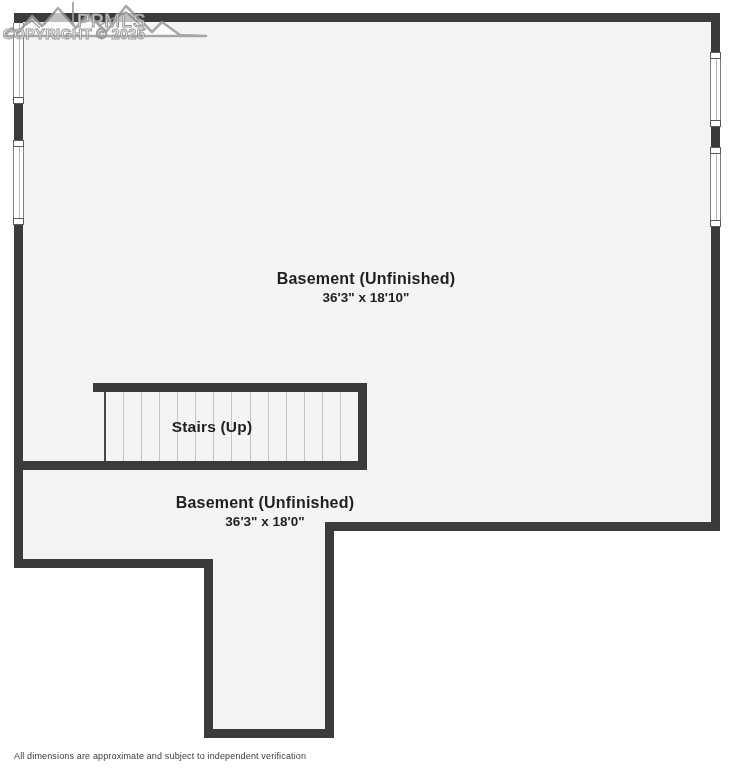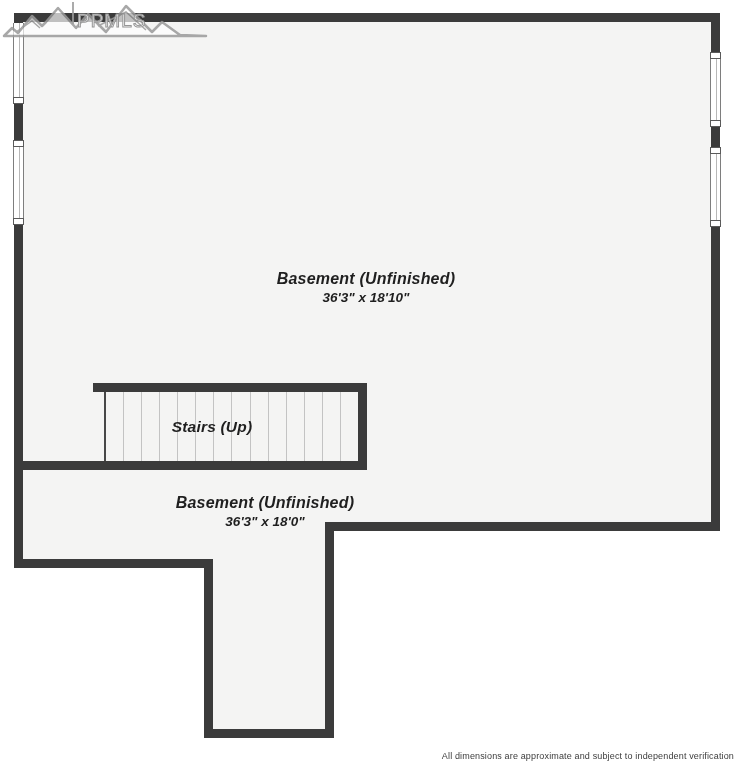--- a/index.html
+++ b/index.html
@@ -47,29 +47,29 @@
     position:absolute;left:0;width:11px;background:#ffffff;
     border-left:1px solid #7e7e7e;border-right:1px solid #7e7e7e;
   }
   .win-pane::after{
     content:"";position:absolute;left:5px;top:0;width:1px;height:100%;background:#b8b8b8;
   }
   .win-jamb{
     position:absolute;left:0;width:11px;height:7px;background:#ffffff;border:1px solid #5a5a5a;
   }
   
-  .label-group{z-index:6;text-align:center;color:var(--ink);font-style:italic;}
+  .label-group{z-index:6;text-align:center;color:var(--ink);}
   .room-title{font-size:16px;font-weight:bold;letter-spacing:.2px;}
   .room-dims{font-size:13.5px;font-weight:bold;margin-top:2px;}
   #room1-labels{left:216px;top:270px;width:300px;}
   #stairs-label-box{left:62px;top:418px;width:300px;}
   #stairs-label-box .room-title{font-size:15.5px;}
   #room2-labels{left:115px;top:494px;width:300px;}
   #disclaimer{
-    left:14px;top:751px;width:720px;z-index:6;text-align:right;
+    left:14px;top:751px;width:720px;z-index:6;text-align:left;
     font-size:9px;color:#3c3c3c;letter-spacing:.15px;
   }
   
   #watermark{left:0;top:0;width:260px;height:52px;z-index:10;pointer-events:none;}
   #logo-mountains{position:absolute;left:2px;top:2px;width:206px;height:36px;opacity:.85;}
   #logo-separator{position:absolute;left:72px;top:2px;width:2px;height:22px;background:#9c9c9c;opacity:.85;}
   #brand-text{
     position:absolute;left:77px;top:10px;
     font-size:19px;font-weight:400;letter-spacing:1px;
     color:rgba(255,255,255,.78);
@@ -158,15 +158,16 @@
   <div class="abs" id="disclaimer">All dimensions are approximate and subject to independent verification</div>
 
   <div class="abs" id="watermark">
     <svg id="logo-mountains" viewBox="0 0 206 36">
       <path d="M2 34 L10 26 L16 31 L30 14 L40 24 L44 20 L56 6 L74 26 L86 12 L104 30 L124 4 L150 30 L160 20 L178 33 L204 34 Z" fill="#ffffff" fill-opacity="0.8" stroke="#9a9a9a" stroke-width="2.5" stroke-linejoin="round"></path>
       <path d="M14 30 L30 19 L38 26" fill="none" stroke="#9a9a9a" stroke-width="1.5"></path>
       <path d="M96 24 L124 10 L144 28" fill="none" stroke="#9a9a9a" stroke-width="1.5"></path>
     </svg>
     <div id="logo-separator"></div>
     <div id="brand-text">PPMLS</div>
+    <div id="copyright-text">COPYRIGHT © 2025</div>
   </div>
 
 </div>
 
 </body></html>

